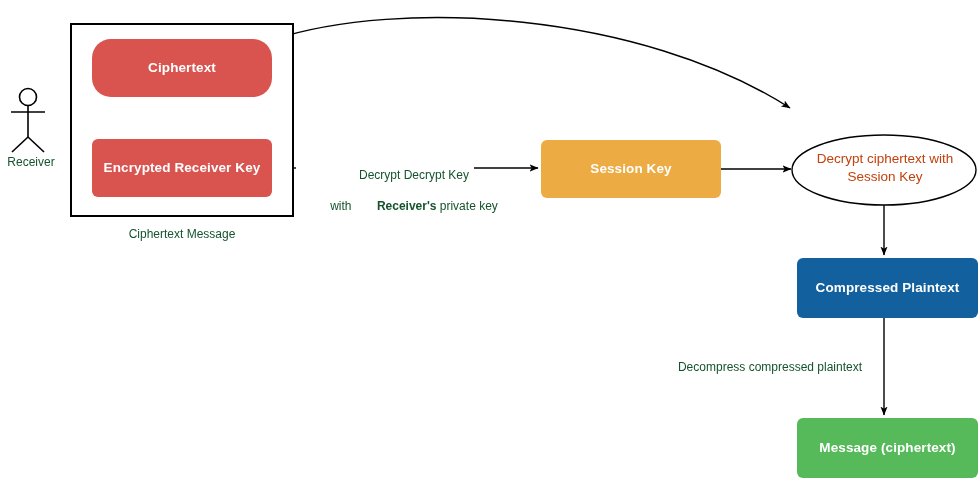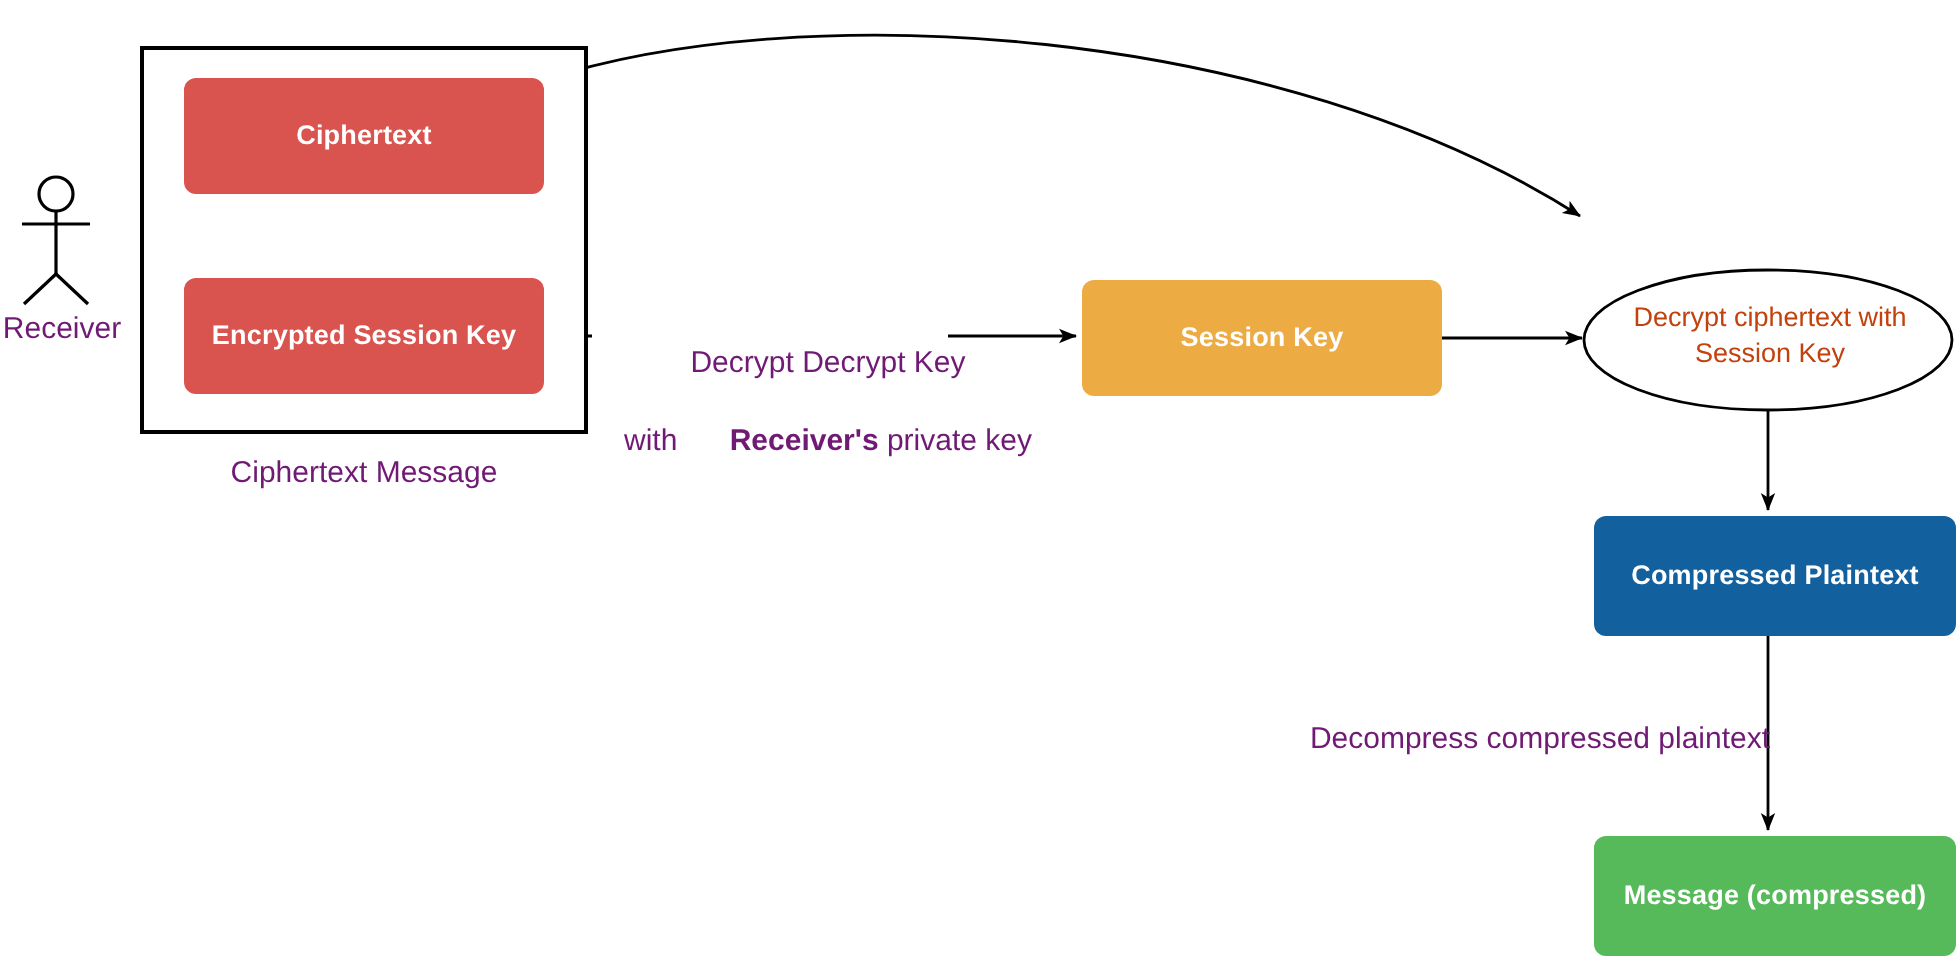--- a/index.html
+++ b/index.html
@@ -43,35 +43,36 @@
     letter-spacing: 0.1px;
   }
   .container-box {
     position: absolute;
     box-sizing: border-box;
     border: 2px solid #000000;
     background: #ffffff;
   }
   .plain-label {
     position: absolute;
-    font-size: 15px;
+    font-size: 12px;
     line-height: 1.3;
-    color: #701a75;
+    color: #14532d;
     text-align: center;
     white-space: pre-line;
   }
   .plain-label b { font-weight: bold; margin-left: 22px; }
 
   
   #encrypted-message-group {
     left: 70px; top: 23px; width: 224px; height: 194px;
   }
   #ciphertext-node {
     left: 92px; top: 39px; width: 180px; height: 58px;
     background: #D9534F;
+    border-radius: 19px;
   }
   #session-key-enc-node {
     left: 92px; top: 139px; width: 180px; height: 58px;
     background: #D9534F;
   }
   #encrypted-message-caption {
     left: 70px; top: 227px; width: 224px;
   }
   #receiver-caption {
     left: 0px; top: 155px; width: 62px;
@@ -138,34 +139,34 @@
 
     <line x1="884" y1="318" x2="884" y2="415" stroke="#000000" stroke-width="1.4" marker-end="url(#arrow)"></line>
   </svg>
 
   <div class="plain-label" id="receiver-caption">Receiver</div>
 
   <div class="container-box" id="encrypted-message-group"></div>
 
   <div class="node" id="ciphertext-node">Ciphertext</div>
 
-  <div class="node" id="session-key-enc-node">Encrypted Session Key</div>
+  <div class="node" id="session-key-enc-node">Encrypted Receiver Key</div>
 
   <div class="plain-label" id="encrypted-message-caption">Ciphertext Message</div>
 
   <div class="plain-label" id="decrypt-session-key-label">
     <span>Decrypt Decrypt Key</span><br>
     <span>with </span><b>Receiver's</b><span> private key</span>
   </div>
 
   <div class="node" id="session-key-node">Session Key</div>
 
   <div class="ellipse-text">Decrypt ciphertext with
 Session Key</div>
 
   <div class="node" id="compressed-plaintext-node">Compressed Plaintext</div>
 
   <div class="plain-label" id="decompress-label">Decompress compressed plaintext</div>
 
   <div class="node" id="message-plaintext-node">Message
-(compressed)</div>
+(ciphertext)</div>
 
 </div>
 
 </body></html>

